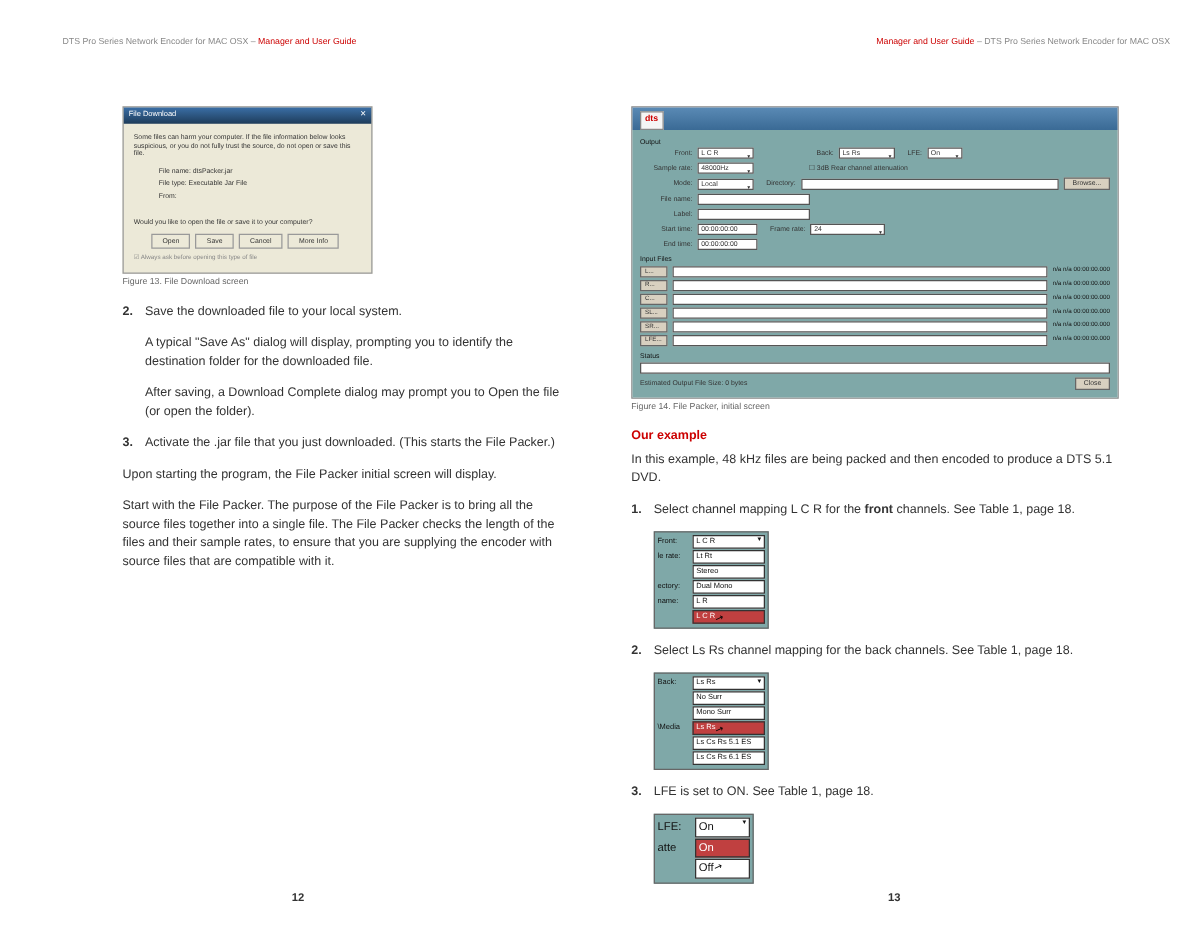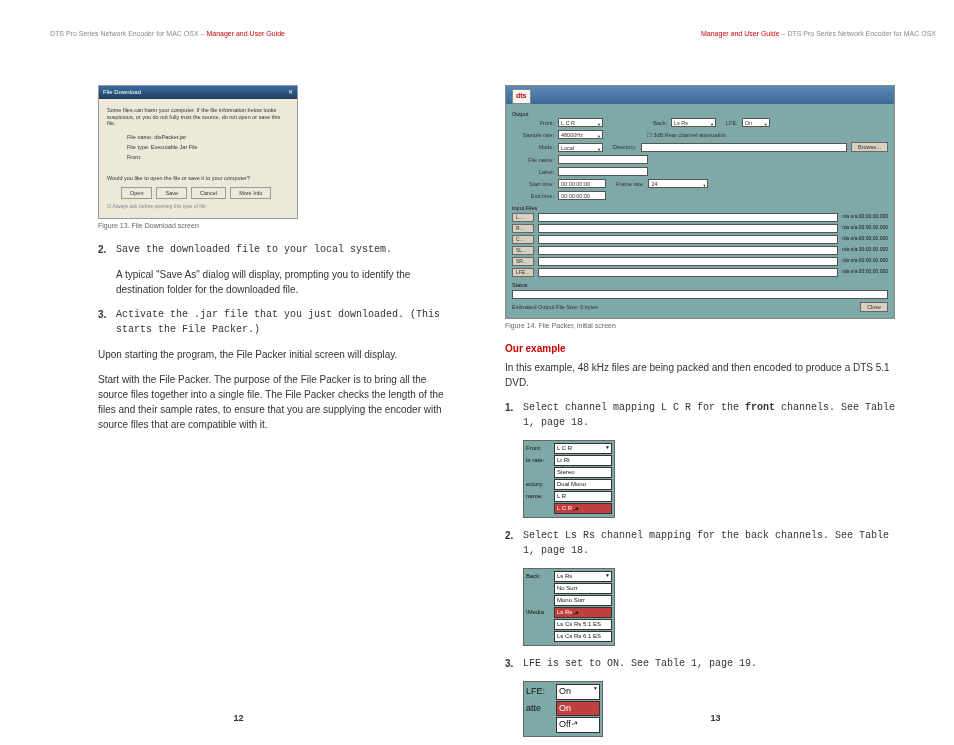--- a/index.html
+++ b/index.html
@@ -10,21 +10,21 @@
 .header-left { left: 50px; }
 .header-right { right: 18px; }
 .header-red { color: #c00; }
 .page-number { position: absolute; bottom: 22px; font-size: 9px; font-weight: bold; color: #333; }
 .pn-left { left: 50%; transform: translateX(-50%); margin-top: 28px; }
 .content { margin-top: 55px; margin-left: 80px; font-size: 10px; line-height: 1.5; color: #333; }
 .content-right { margin-left: 10px; margin-right: 30px; }
 .para { margin-bottom: 10px; }
 .numbered { display: flex; margin-bottom: 10px; }
 .num { font-weight: bold; width: 18px; flex-shrink: 0; }
-.numtext { flex: 1; font-family: Liberation Mono, monospace; }
+.numtext { flex: 1; }
 .indent { margin-left: 18px; margin-bottom: 10px; }
 .section-title { font-weight: bold; font-size: 10px; margin-bottom: 6px; margin-left: -30px; }
 .section-num { display: inline-block; width: 28px; }
 .caption { font-size: 7px; color: #666; margin: 2px 0 10px 0; }
 .bold { font-weight: bold; }
 .red-heading { color: #c00; font-size: 10px; margin-bottom: 4px; font-weight: bold; }
 
 
 .fig13 { width: 200px; background: #ece9d8; border: 1px solid #999; font-size: 6px; margin-bottom: 2px; }
 .fig13-title { background: linear-gradient(#3a6ea5, #1e3c5a); color: #fff; padding: 2px 4px; font-size: 6px; display: flex; justify-content: space-between; }
@@ -101,20 +101,21 @@
           <div class="fig13-check">☑ <span>Always ask before opening this type of file</span></div>
         </div>
       </div>
       <div class="caption">Figure 13. File Download screen</div>
 
       <div class="numbered">
         <span class="num">2.</span>
         <span class="numtext">Save the downloaded file to your local system.</span>
       </div>
       <p class="indent">A typical "Save As" dialog will display, prompting you to identify the destination folder for the downloaded file.</p>
+      <p class="indent">After saving, a Download Complete dialog may prompt you to Open the file (or open the folder).</p>
 
       <div class="numbered">
         <span class="num">3.</span>
         <span class="numtext">Activate the .jar file that you just downloaded. (This starts the File Packer.)</span>
       </div>
 
       <p class="para">Upon starting the program, the File Packer initial screen will display.</p>
       <p class="para">Start with the File Packer. The purpose of the File Packer is to bring all the source files together into a single file. The File Packer checks the length of the files and their sample rates, to ensure that you are supplying the encoder with source files that are compatible with it.</p>
     </div>
 
@@ -273,21 +274,21 @@
             <span class="mini-val">Ls Cs Rs 5.1 ES</span>
           </div>
         <div class="mini-row">
             <span class="mini-lbl"></span>
             <span class="mini-val">Ls Cs Rs 6.1 ES</span>
           </div>
       </div>
 
       <div class="numbered">
         <span class="num">3.</span>
-        <span class="numtext">LFE is set to ON. See Table 1, page 19.</span>
+        <span class="numtext">LFE is set to ON. See Table 1, page 18.</span>
       </div>
       <div class="mini mini3">
         <div class="mini-row">
             <span class="mini-lbl">LFE:</span>
             <span class="mini-val dd">On</span>
           </div>
         <div class="mini-row">
             <span class="mini-lbl">atte</span>
             <span class="mini-val mini-hl">On</span>
           </div>

